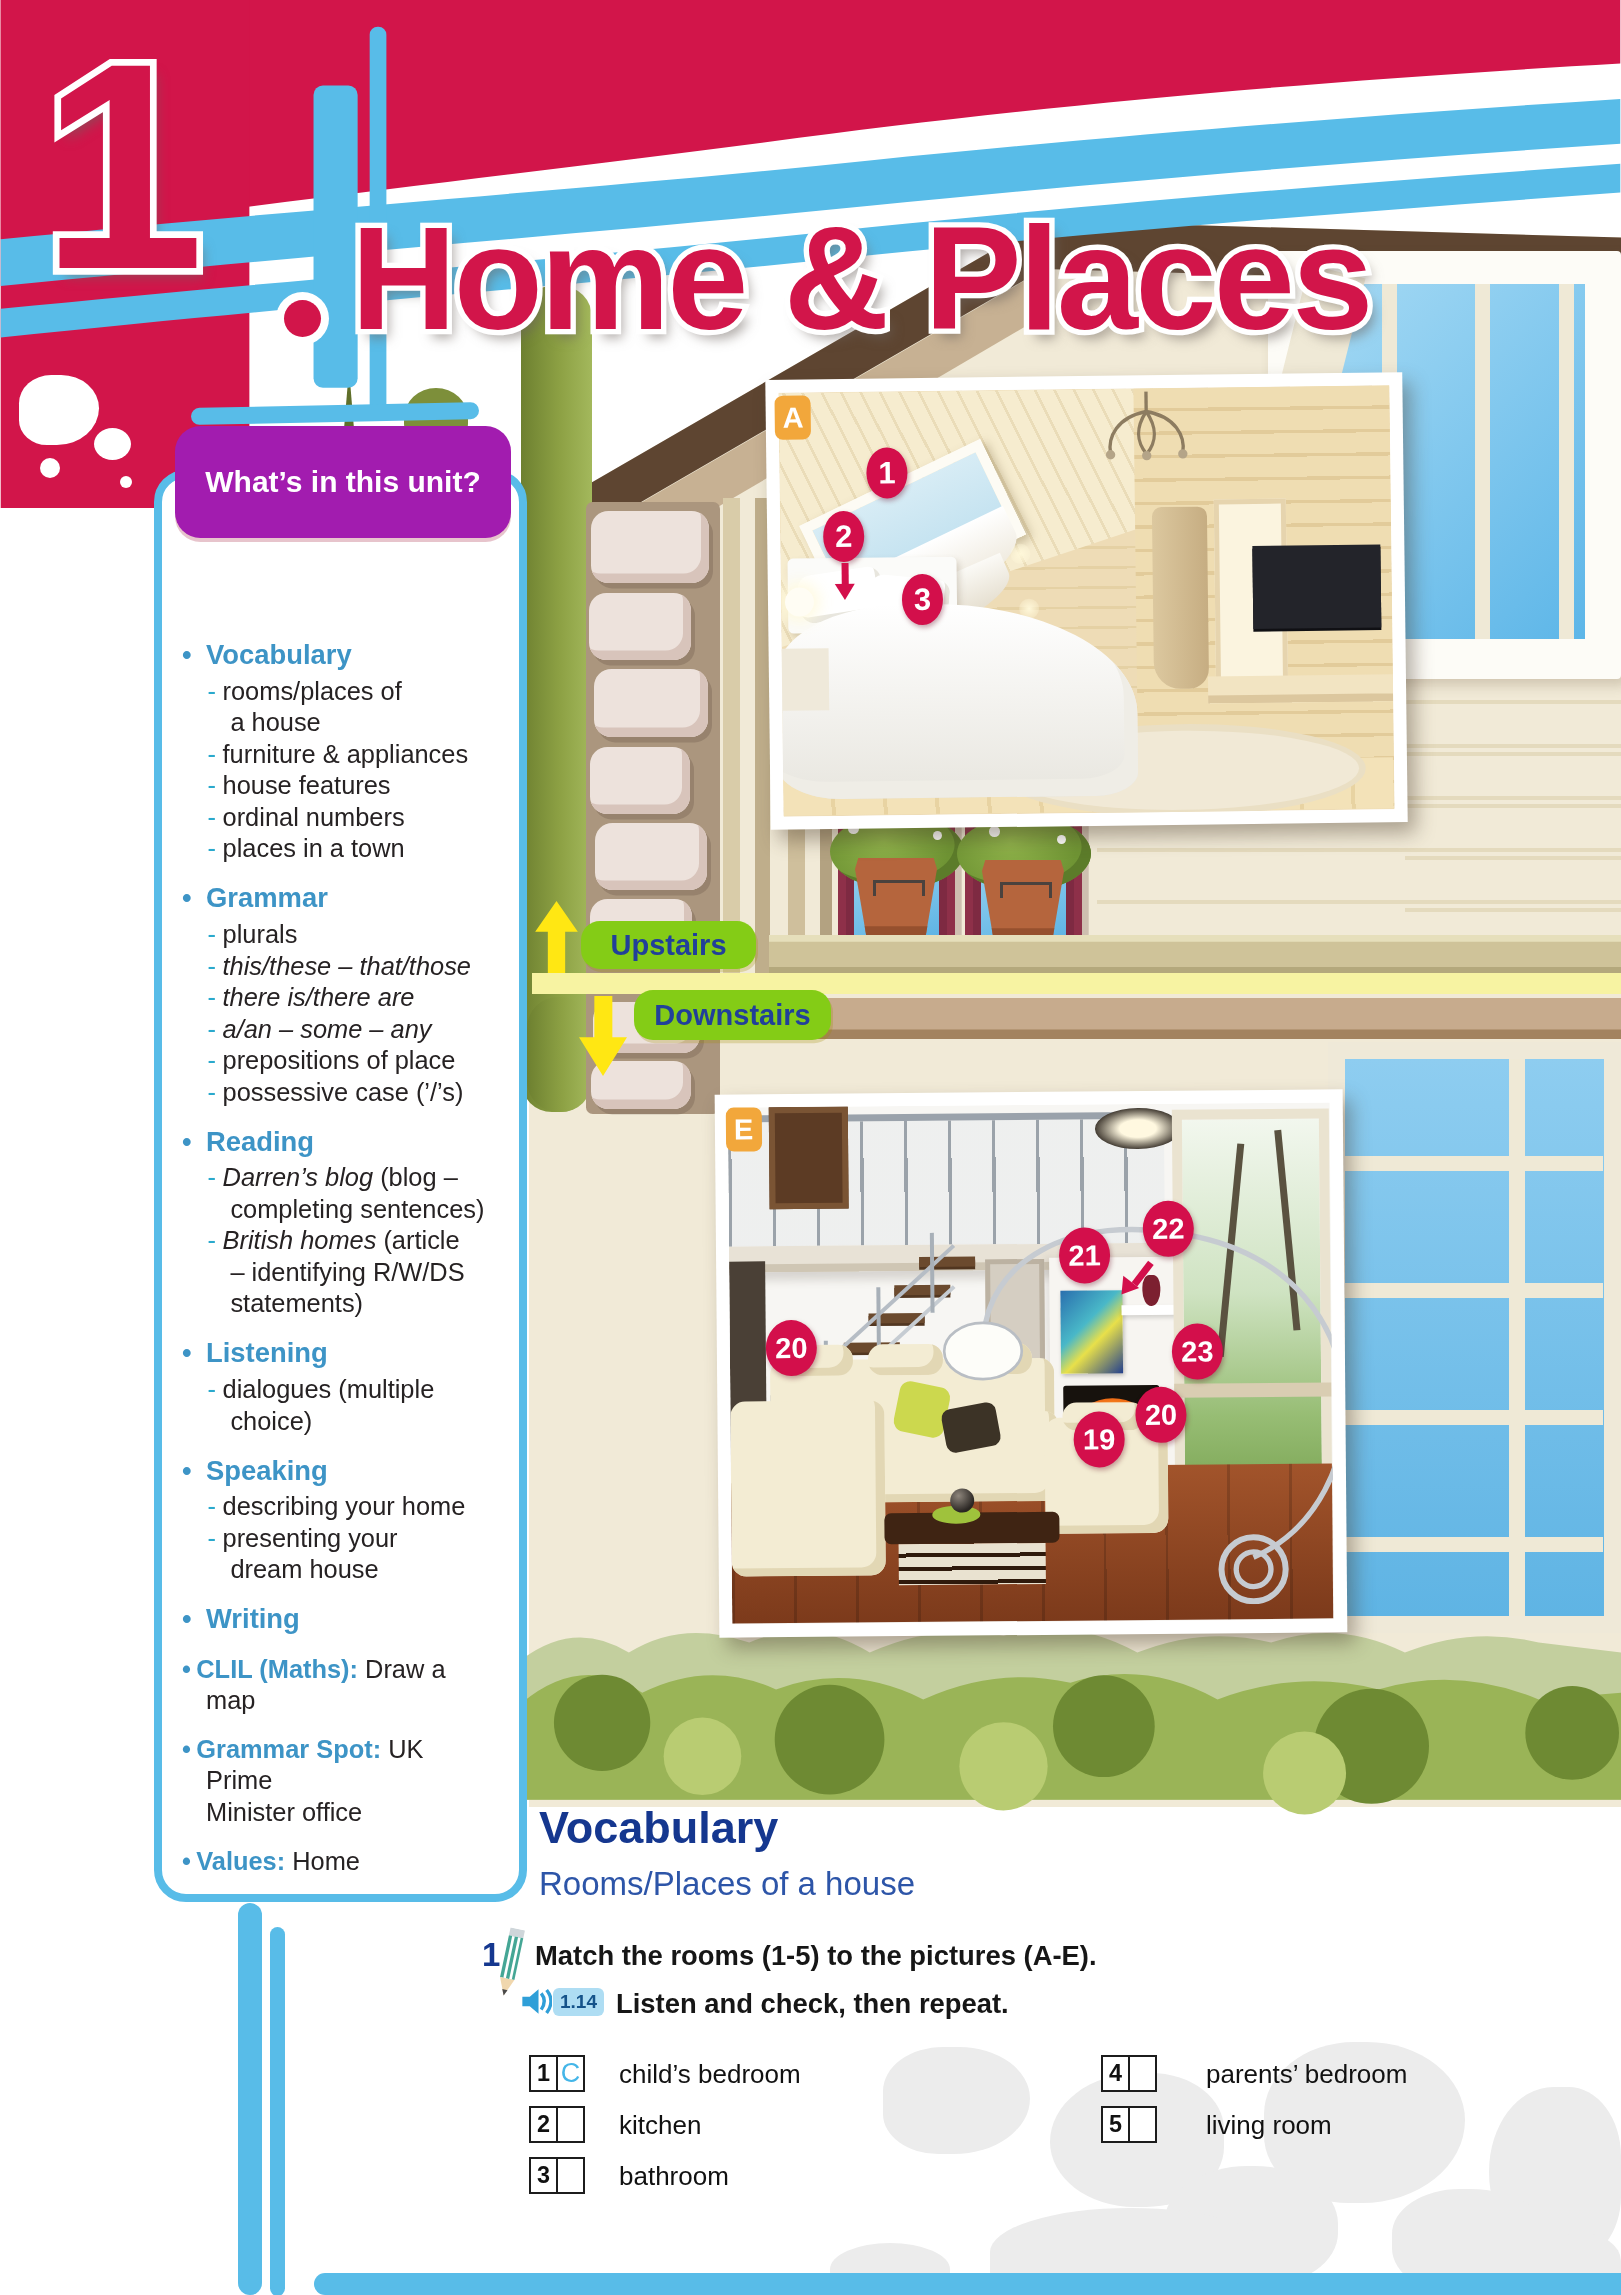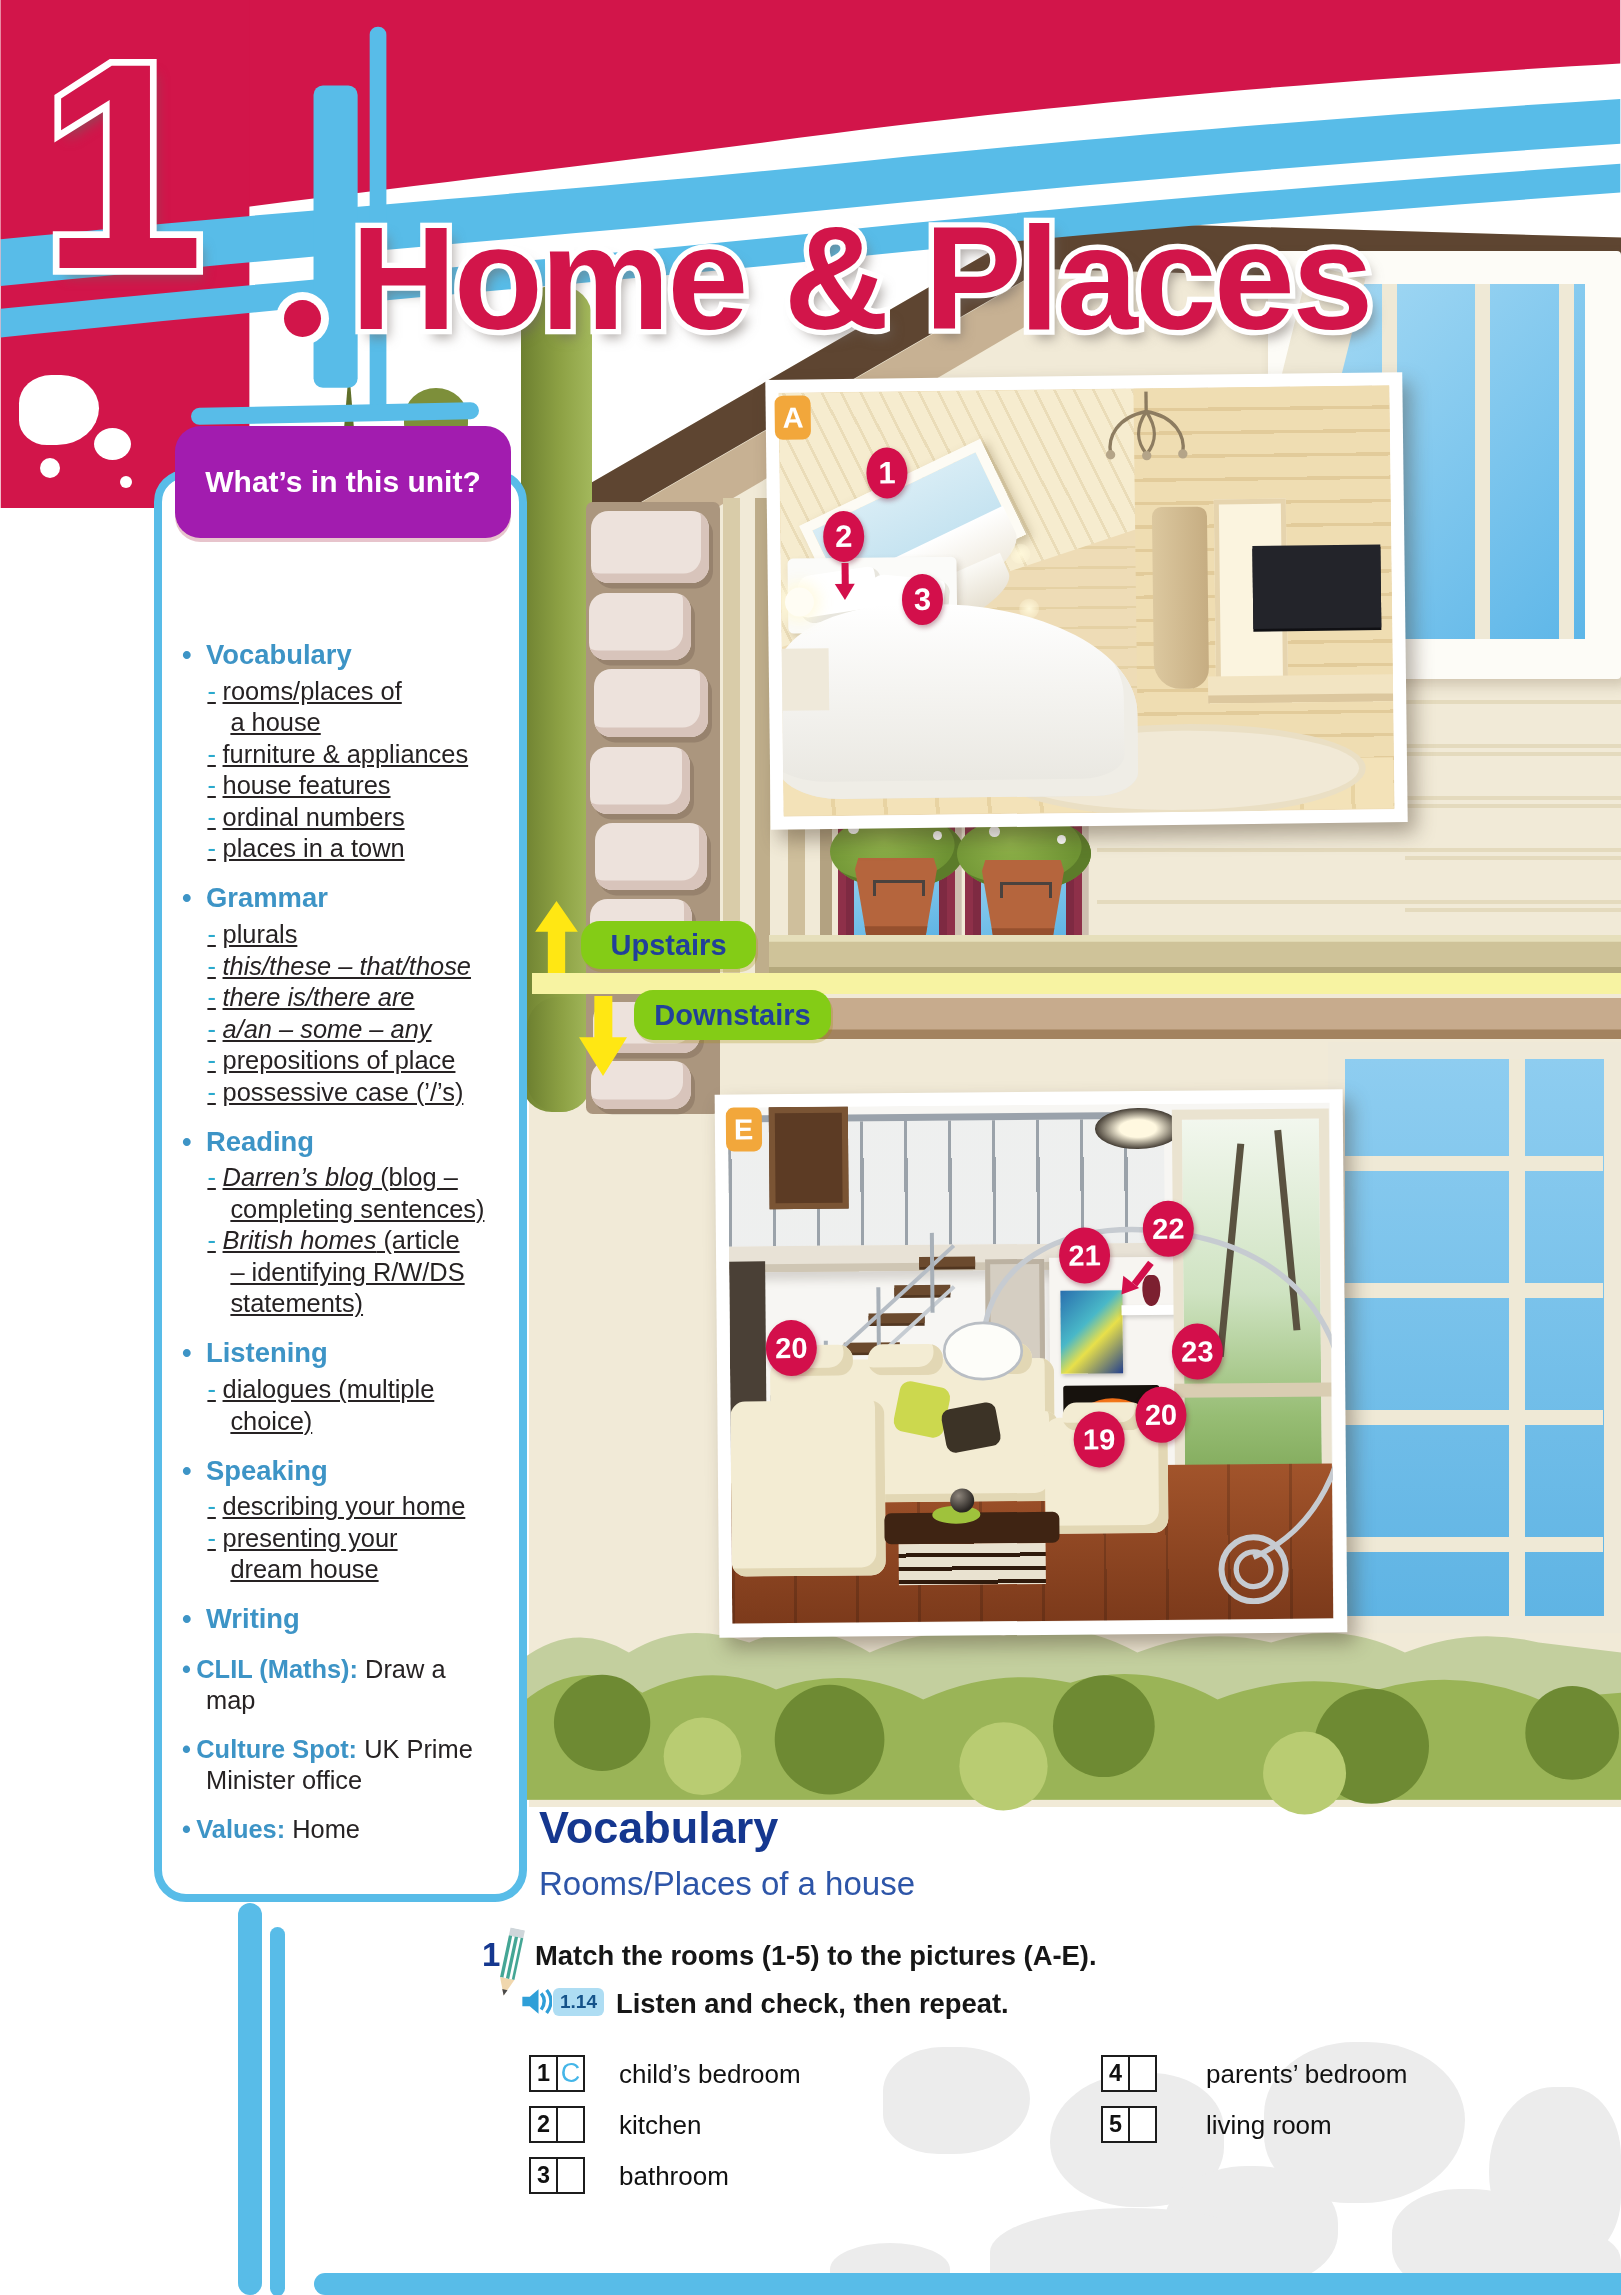--- a/index.html
+++ b/index.html
@@ -56,21 +56,21 @@
              z-index:7;display:flex;align-items:center;justify-content:center;
              box-shadow:0 4px 0 rgba(160,20,50,.25);}
   #unit-head .t{color:#fff;font-weight:bold;font-size:30px;}
   .brush{position:absolute;left:191px;top:405px;width:288px;height:17.4px;background:#58bce8;border-radius:12px;transform:rotate(-1.2deg);z-index:7;}
   .splat{position:absolute;background:#fff;border-radius:50%;z-index:7;}
   #sb-content{position:absolute;left:20px;top:161px;width:314px;color:#262223;}
   .sb-sec{margin-top:17.4px;}
   .sb-sec:first-child{margin-top:0;}
   .sb-title{display:flex;font-weight:bold;font-size:27.4px;color:#3d94c6;line-height:1.2;}
   .sb-title .bul{width:24px;}
-  .sb-ul{margin:4px 0 0 25.4px;padding:0;list-style:none;width:289px;text-decoration:underline;}
+  .sb-ul{margin:4px 0 0 25.4px;padding:0;list-style:none;width:289px;}
   .sb-ul li{font-size:25.4px;line-height:1.24;padding-left:23px;text-indent:-23px;}
   .sb-ul li .dash{color:#2aa9cd;margin-right:6.7px;}
   .sb-ul li span{white-space:pre-line;}
   .it{font-style:italic;}
   .sb-tail{margin-top:17.4px;width:314px;font-size:25.4px;line-height:1.24;padding-left:24px;text-indent:-24px;}
   .sb-tail .bul{color:#3d94c6;font-weight:bold;margin-right:5.4px;}
   .sb-tail .lab{color:#3d94c6;font-weight:bold;}
   .sb-tail .tx{white-space:pre-line;}
 
   
@@ -342,21 +342,21 @@
       </div>
 
       <div class="sb-sec">
         <div class="sb-title">
             <span class="bul">•</span>
             <span>Writing</span>
           </div>
       </div>
 
       <div class="sb-tail"><span class="bul">•</span><span class="lab">CLIL (Maths):</span> <span class="tx">Draw a map</span></div>
-      <div class="sb-tail"><span class="bul">•</span><span class="lab">Culture Spot:</span> <span class="tx">UK Prime
+      <div class="sb-tail"><span class="bul">•</span><span class="lab">Grammar Spot:</span> <span class="tx">UK Prime
 Minister office</span></div>
       <div class="sb-tail"><span class="bul">•</span><span class="lab">Values:</span> <span class="tx">Home</span></div>
     </div>
   </div>
   <div class="brush"></div>
   <div id="unit-head">
       <span class="t">What’s in this unit?</span>
     </div>
   <div class="splat" style="left:195px;top:543px;width:10.7px;height:10.7px;z-index:8;"></div>
   <div class="splat" style="left:218px;top:549px;width:6px;height:6px;z-index:8;"></div>

